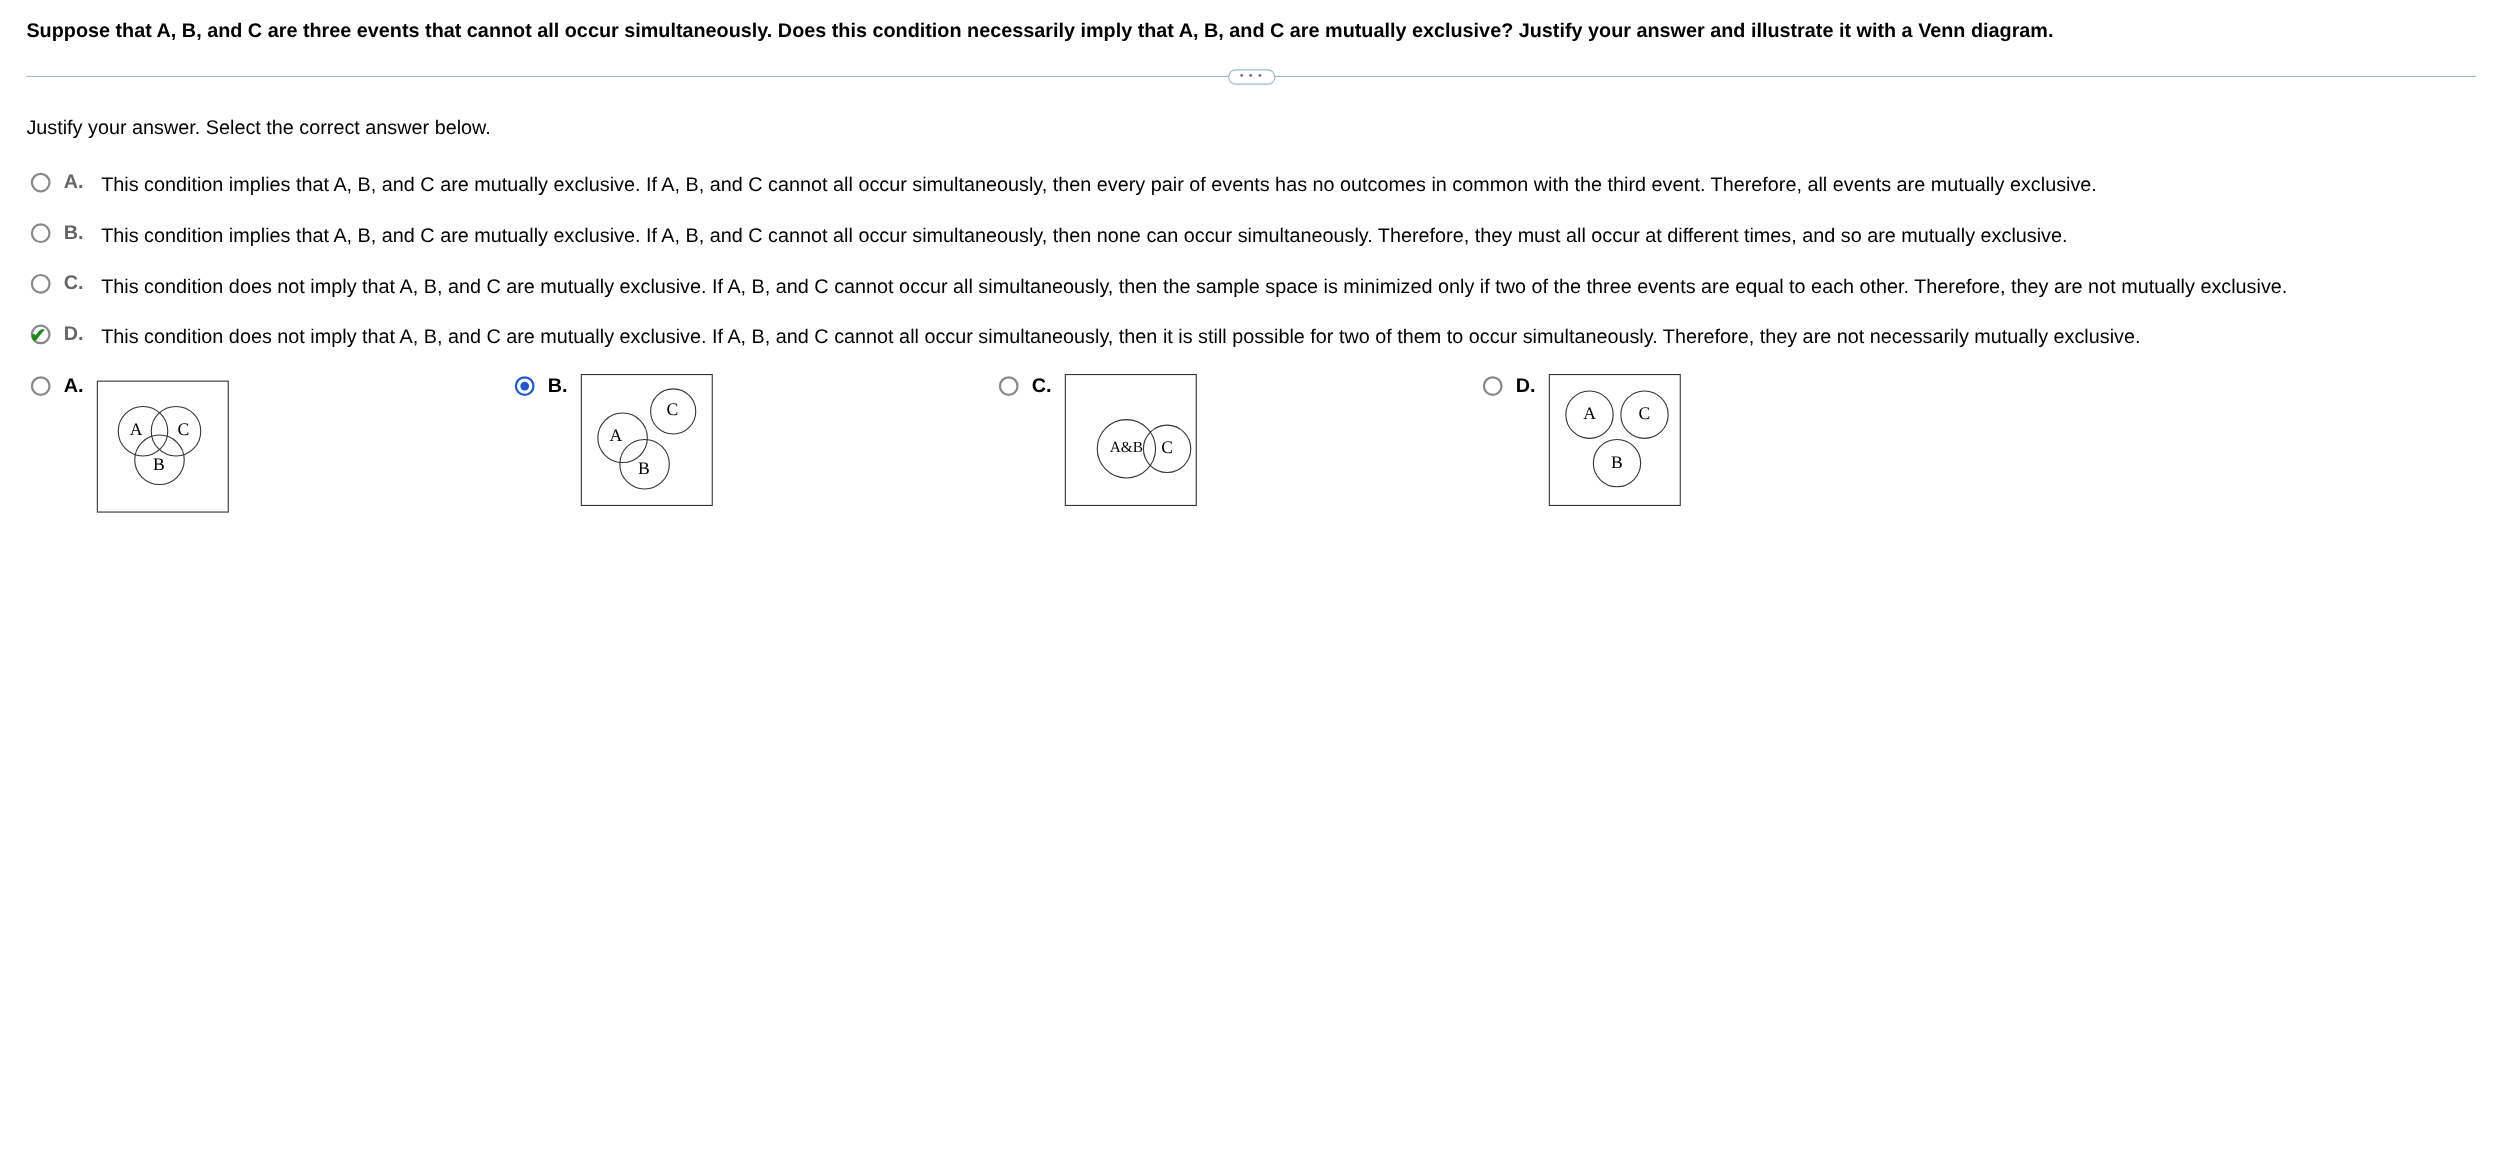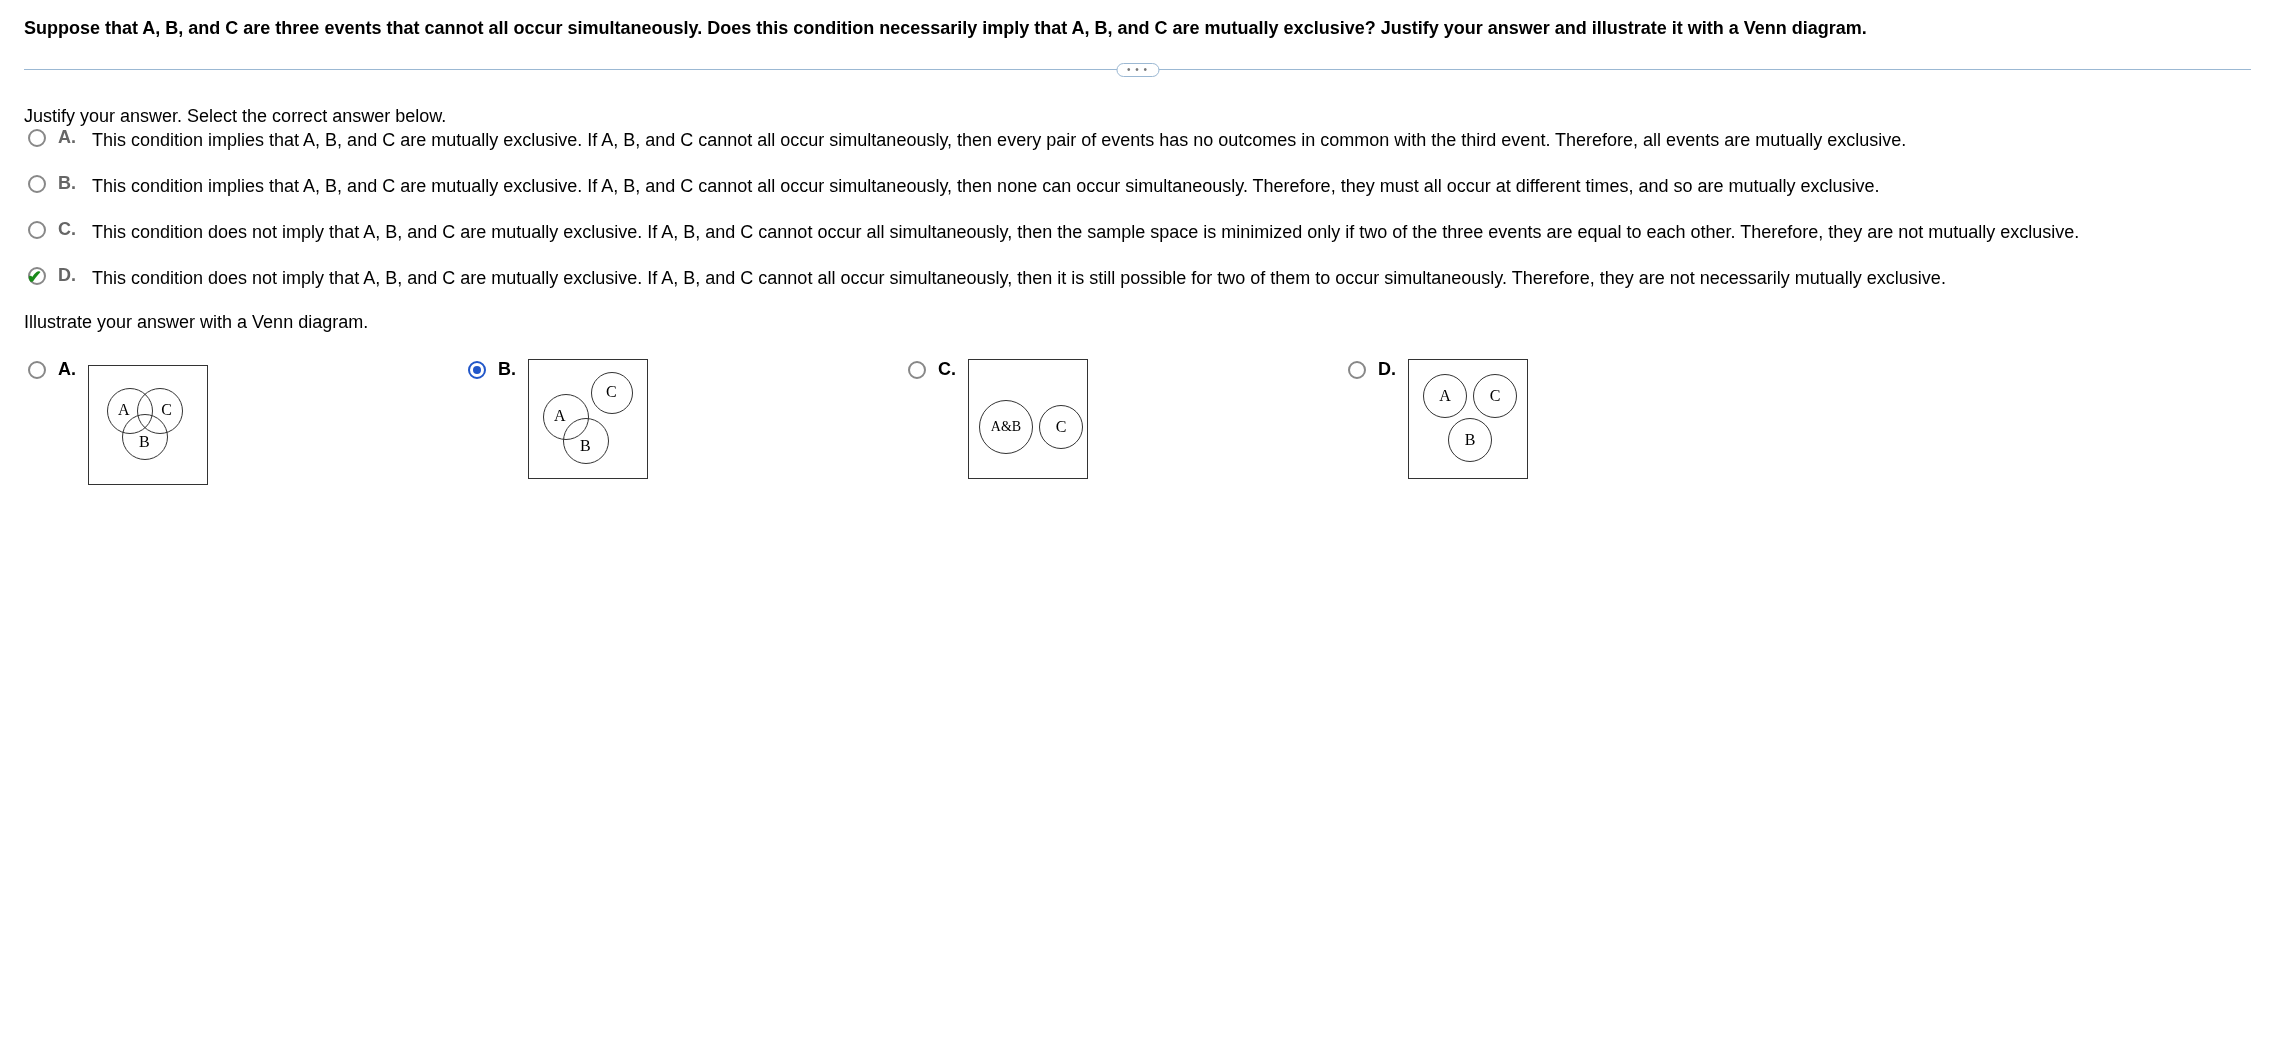--- a/index.html
+++ b/index.html
@@ -37,20 +37,21 @@
     height: 14px;
     display: flex;
     align-items: center;
     justify-content: center;
     font-size: 10px;
     color: #777;
     cursor: pointer;
     letter-spacing: 1px;
   }
   .instruction {
+    margin-bottom: 28px;
   }
   .options { margin-left: 4px; }
   .option-row {
     display: flex;
     align-items: flex-start;
     gap: 12px;
     margin-bottom: 20px;
   }
   .radio {
     flex: 0 0 auto;
@@ -148,21 +149,21 @@
   .vA .c2 .lbl { position:absolute; right:10px; top:12px; }
   .vA .c3 .lbl { position:absolute; left:16px; bottom:8px; }
   
   .vB .c1 { width:46px; height:46px; left:14px; top:34px; }
   .vB .c2 { width:46px; height:46px; left:34px; top:58px; }
   .vB .c3 { width:42px; height:42px; left:62px; top:12px; }
   .vB .c1 .lbl { position:absolute; left:10px; top:12px; }
   .vB .c2 .lbl { position:absolute; left:16px; bottom:8px; }
   .vB .c3 .lbl { position:absolute; left:14px; top:10px; }
   
-  .vC .c1 { width:54px; height:54px; left:10px; top:40px; }
+  .vC .c1 { width:54px; height:54px; left:28px; top:40px; }
   .vC .c2 { width:44px; height:44px; left:70px; top:45px; }
   .vC .c1 .lbl { font-size:14px; }
   
   .vD .c1 { width:44px; height:44px; left:14px; top:14px; }
   .vD .c2 { width:44px; height:44px; left:64px; top:14px; }
   .vD .c3 { width:44px; height:44px; left:39px; top:58px; }
 </style>
 </head>
 <body>
 
@@ -199,21 +200,20 @@
     <div class="radio correct-mark">
       <span class="check-icon">✔</span>
     </div>
     <div class="opt-letter gray">D.</div>
     <div class="opt-text">This condition does not imply that A, B, and C are mutually exclusive. If A, B, and C cannot all occur simultaneously, then it is still possible for two of them to occur simultaneously. Therefore, they are not necessarily mutually exclusive.</div>
   </div>
 
 </div>
 
 <div class="venn-section">
-  <div class="venn-instruction">Illustrate your answer with a Venn diagram.</div>
 
   <div class="venn-row">
 
     <div class="venn-option">
       <div class="radio"></div>
       <div class="venn-letter">A.</div>
       <div class="venn-box vA">
         <div class="circ c1">
             <span class="lbl">A</span>
           </div>

